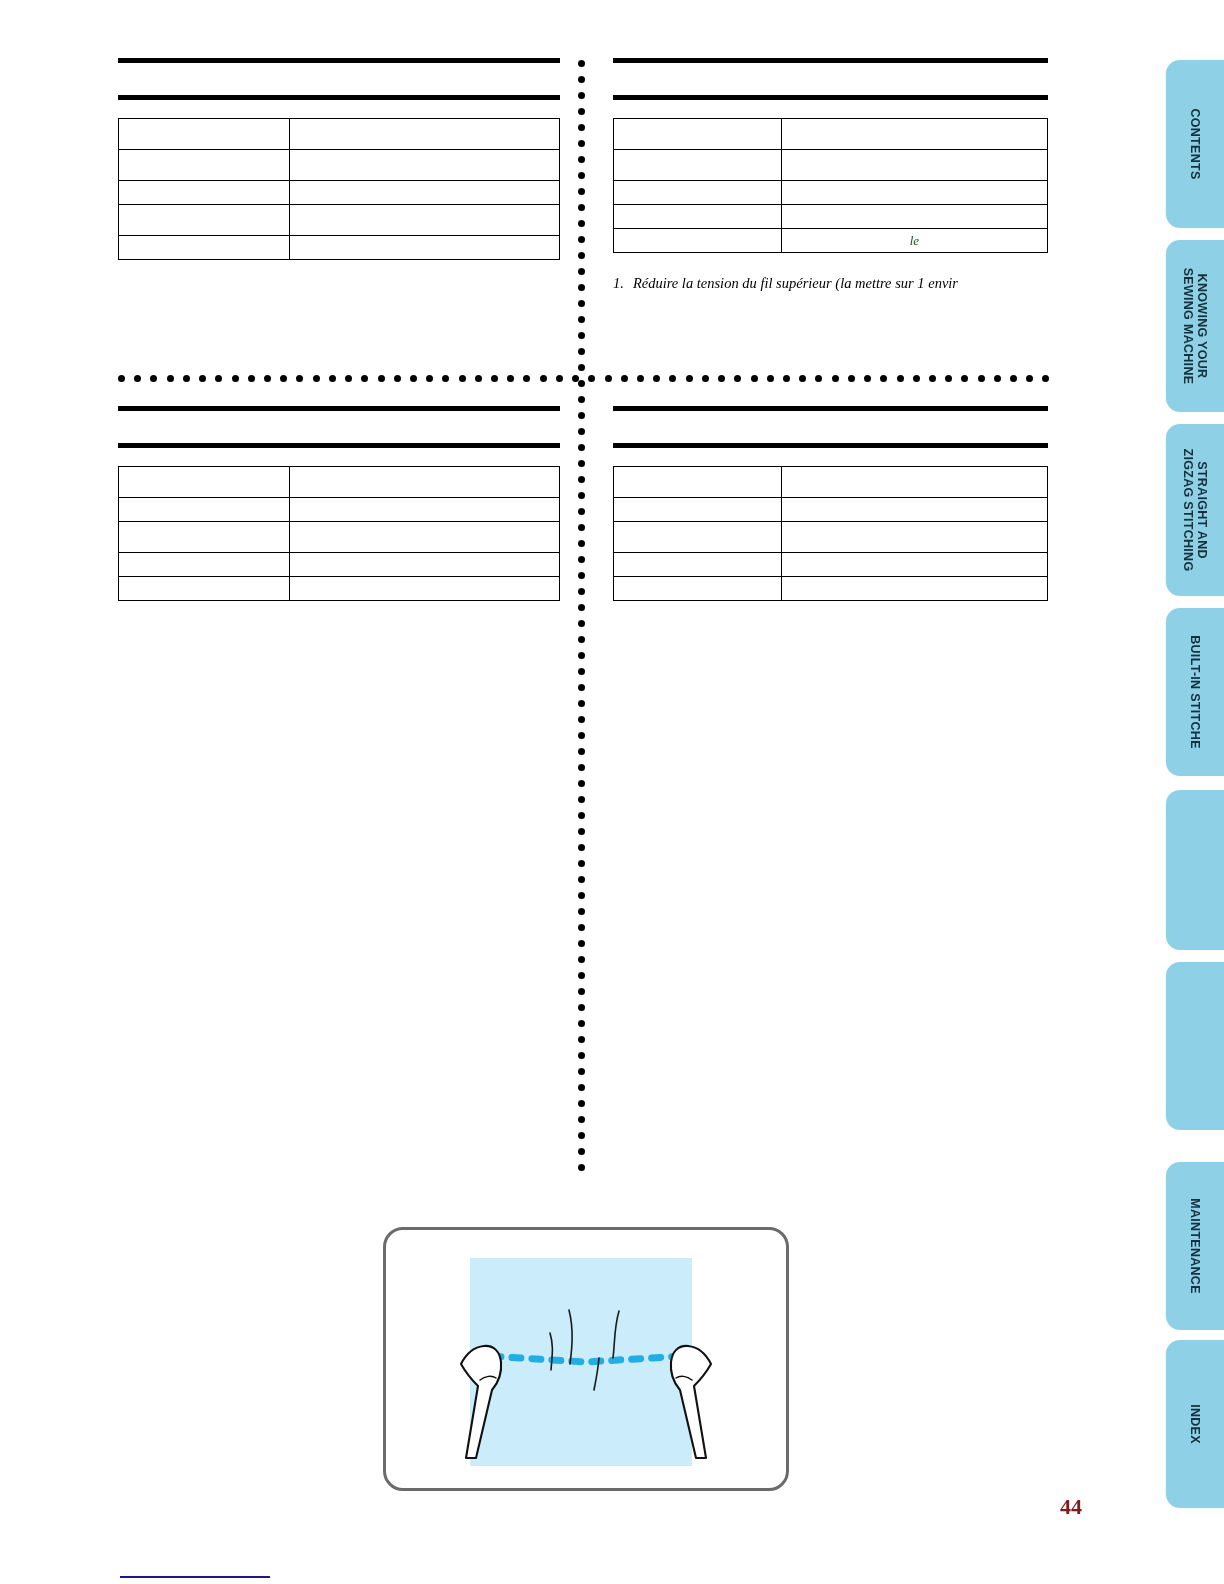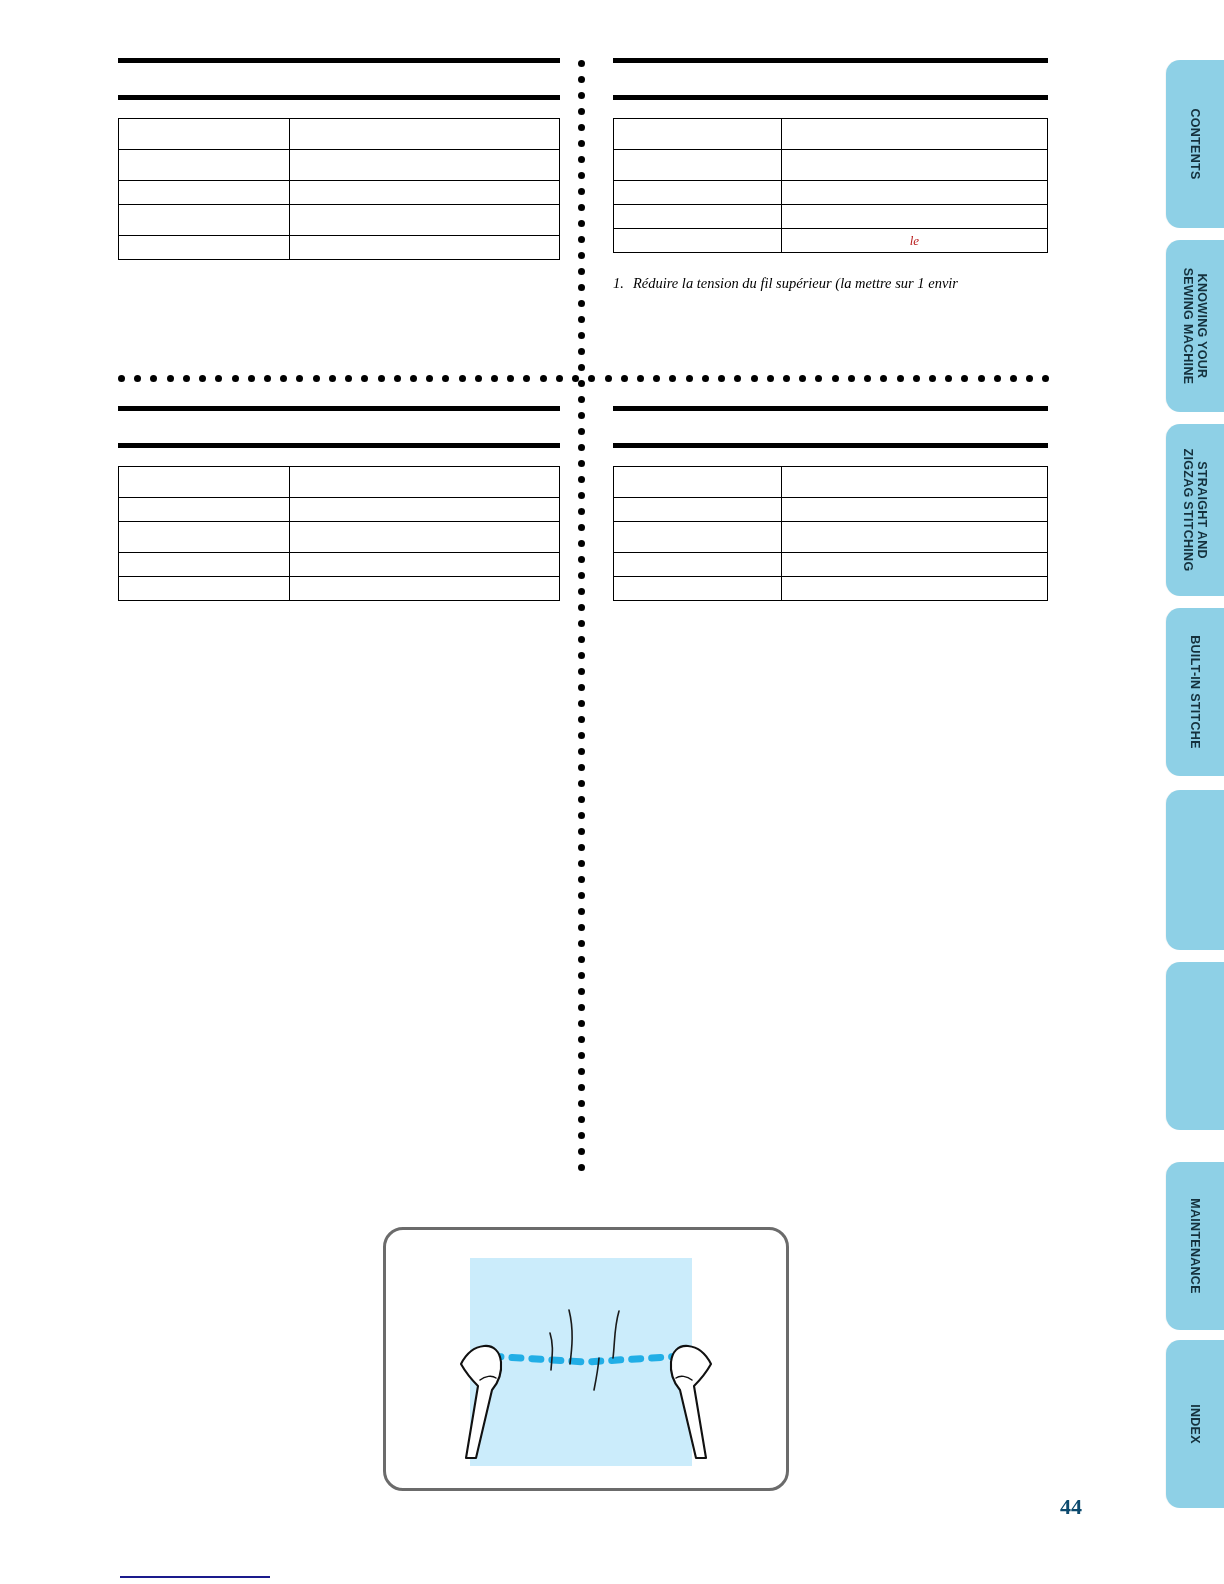--- a/index.html
+++ b/index.html
@@ -61,21 +61,21 @@
     table-layout: fixed;
     margin-top: 0px;
   }
   table.spec td {
     border: 1.4px solid #000000;
     height: 21px;
     padding: 1px 6px;
     font-size: 13px;
     line-height: 16px;
     vertical-align: middle;
-    color: #b91c1c;
+    color: #14532d;
   }
   table.spec td.col-a { width: 38%; }
   table.spec td.col-b { width: 62%; }
   table.spec tr.tall td { height: 28px; }
   td .cell-val {
     display: block;
     font-style: italic;
     font-size: 13px;
     text-align: center;
   }
@@ -185,21 +185,21 @@
   .tab .tab-label span { display: block; }
 
   
   .page-number {
     position: absolute;
     left: 1060px;
     top: 1494px;
     font-family: "Liberation Serif", serif;
     font-weight: bold;
     font-size: 22px;
-    color: #0c4a6e;
+    color: #7f1d1d;
   }
 
   .footer-rule {
     position: absolute;
     left: 120px;
     top: 1576px;
     width: 150px;
     height: 2px;
     background: #1a1a8c;
   }

